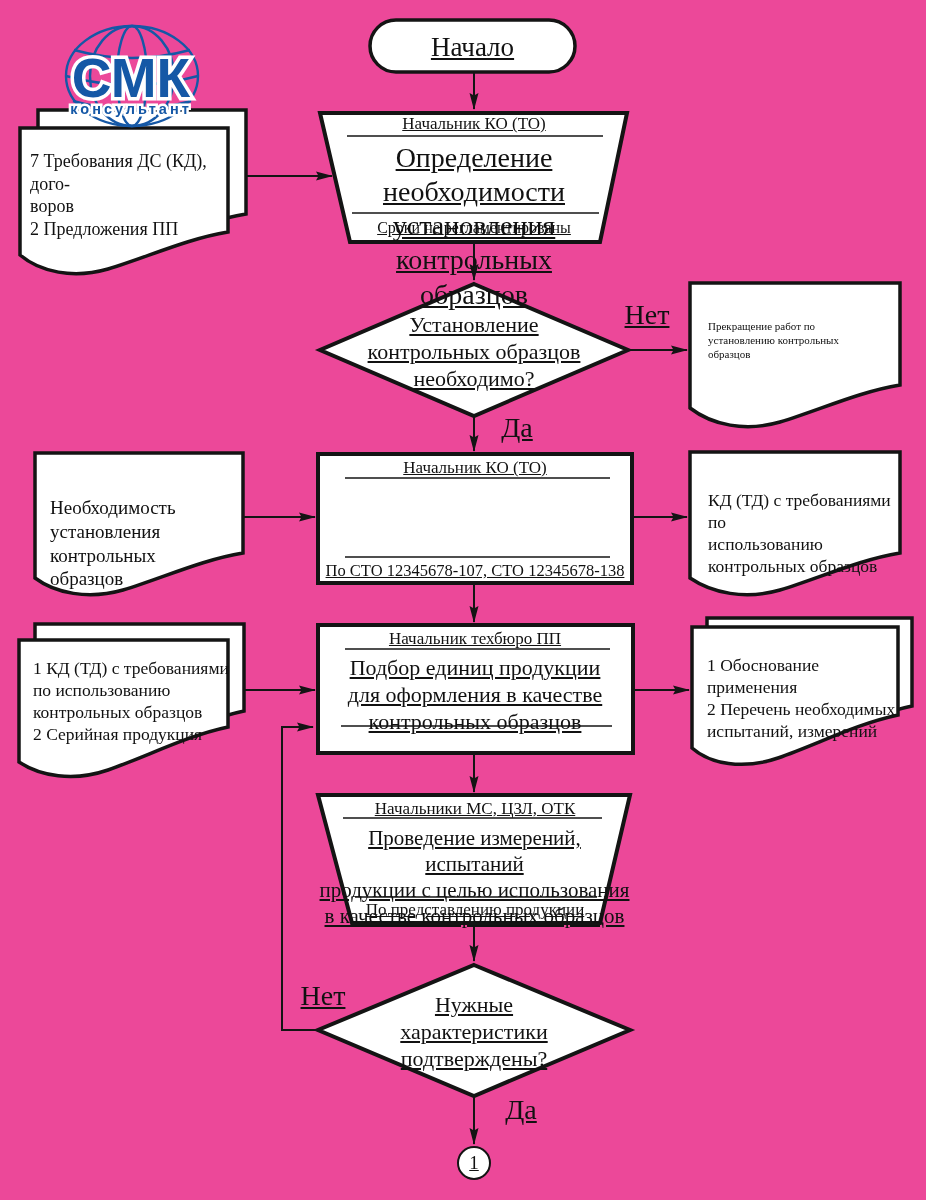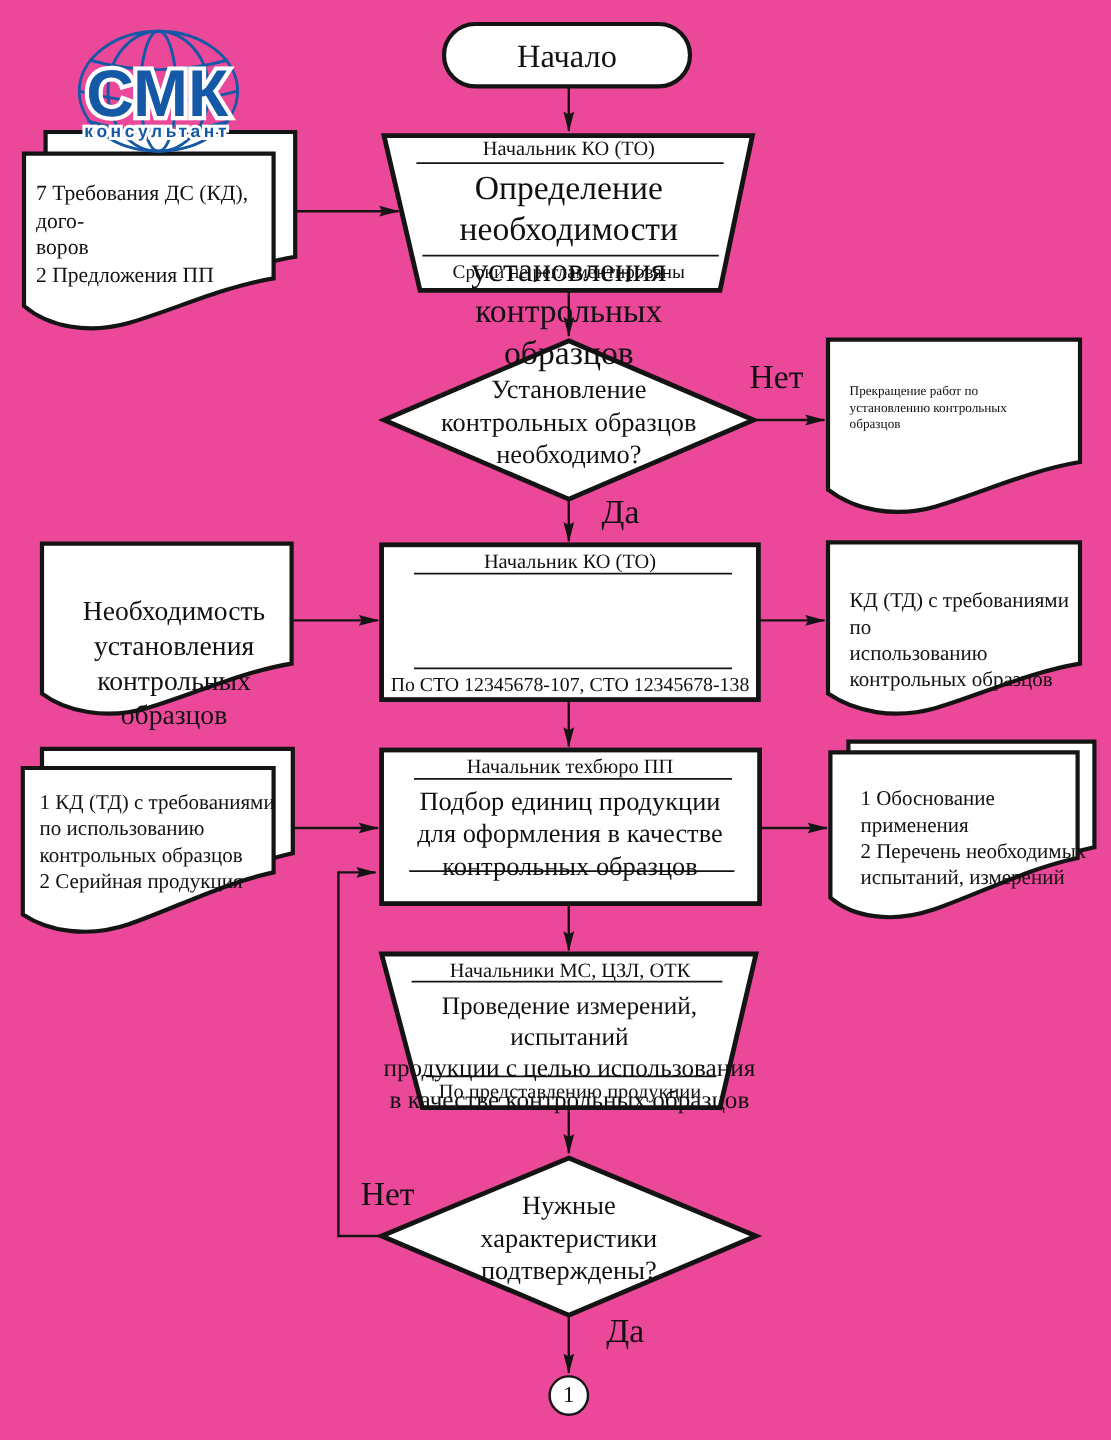--- a/index.html
+++ b/index.html
@@ -1,19 +1,19 @@
 <!DOCTYPE html>
 <html><head>
 <meta charset="utf-8">
 <style>
   html,body{margin:0;padding:0;background:#ffffff;}
   #page{position:relative;width:926px;height:1200px;background:#ec4899;overflow:hidden;}
   #diagram-svg{position:absolute;left:0;top:0;}
   .t{position:absolute;font-family:"Liberation Serif",serif;color:#111;white-space:pre-line;line-height:1.2;z-index:2;}
-  .c{text-align:center;}
+  .c{text-align:center;text-decoration:underline;}
   .big{font-size:28px;}
 </style>
 </head>
 <body>
 
 <div id="page">
 
 <svg id="diagram-svg" width="926" height="1200" viewBox="0 0 926 1200">
   <defs>
     <marker id="ah" markerUnits="userSpaceOnUse" markerWidth="17" markerHeight="11" viewBox="0 0 17 11" refX="16" refY="5.5" orient="auto">
@@ -110,37 +110,37 @@
 <div class="t c big" style="left:616px;top:298px;width:62px;">Нет</div>
 <div class="t c big" style="left:491px;top:411px;width:52px;">Да</div>
 
 <div class="t" style="left:708px;top:320px;width:185px;font-size:11px;line-height:1.25;">Прекращение работ по
 установлению контрольных
 образцов</div>
 
 <div class="t c" style="left:340px;top:458px;width:270px;font-size:17px;">Начальник КО (ТО)</div>
 <div class="t c" style="left:320px;top:561px;width:310px;font-size:16.5px;">По СТО 12345678-107, СТО 12345678-138</div>
 
-<div class="t" style="left:50px;top:496px;width:190px;font-size:23px;line-height:1.25;text-align:center;">Необходимость
+<div class="t" style="left:50px;top:496px;width:190px;font-size:19px;line-height:1.25;">Необходимость
 установления контрольных
 образцов</div>
 <div class="t" style="left:708px;top:490px;width:190px;font-size:17.5px;line-height:1.25;">КД (ТД) с требованиями по
 использованию
 контрольных образцов</div>
 
 <div class="t c" style="left:340px;top:629px;width:270px;font-size:17px;">Начальник техбюро ПП</div>
 <div class="t c" style="left:330px;top:655px;width:290px;font-size:22px;line-height:1.22;">Подбор единиц продукции
 для оформления в качестве
 контрольных образцов</div>
 
 <div class="t" style="left:33px;top:658px;width:198px;font-size:17.5px;line-height:1.25;">1 КД (ТД) с требованиями
 по использованию
 контрольных образцов
 2 Серийная продукция</div>
-<div class="t" style="left:707px;top:655px;width:192px;font-size:17.5px;line-height:1.25;margin-left:10px;">1 Обоснование применения
+<div class="t" style="left:707px;top:655px;width:192px;font-size:17.5px;line-height:1.25;">1 Обоснование применения
 2 Перечень необходимых
 испытаний, измерений</div>
 
 <div class="t c" style="left:340px;top:799px;width:270px;font-size:17px;">Начальники МС, ЦЗЛ, ОТК</div>
 <div class="t c" style="left:317px;top:825px;width:315px;font-size:21px;line-height:1.24;">Проведение измерений, испытаний
 продукции с целью использования
 в качестве контрольных образцов</div>
 <div class="t c" style="left:354px;top:992px;width:240px;font-size:22px;line-height:1.22;">Нужные
 характеристики
 подтверждены?</div>

